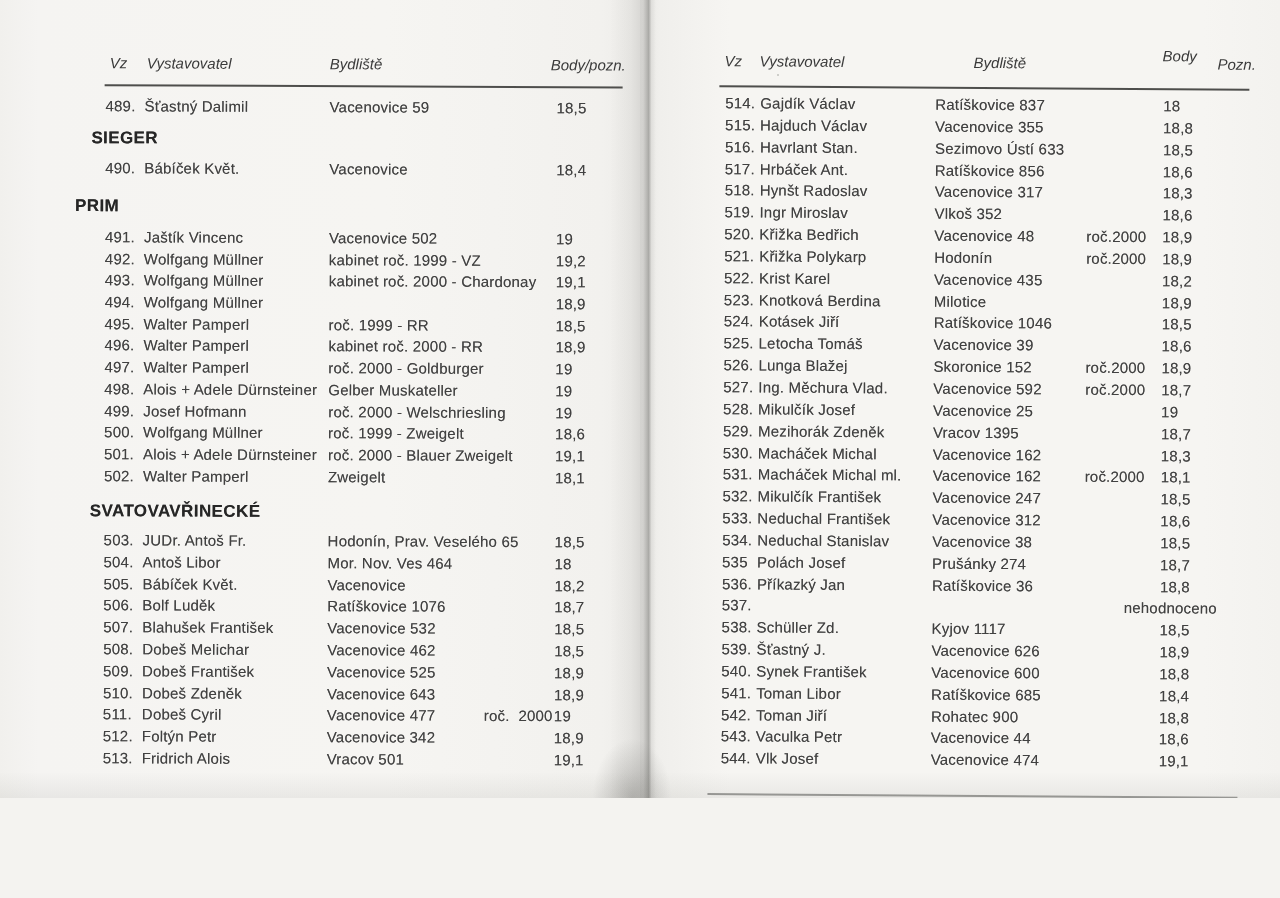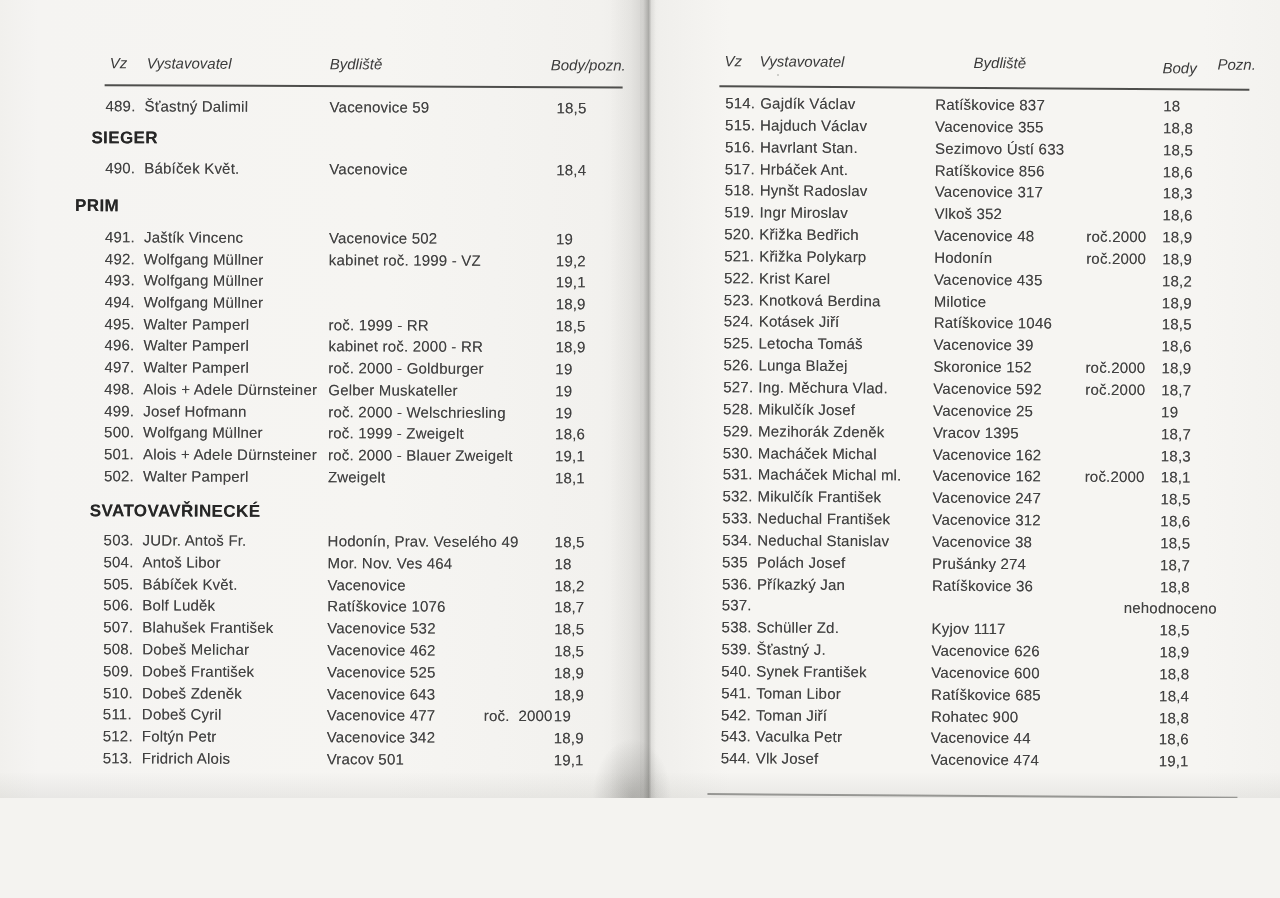--- a/index.html
+++ b/index.html
@@ -107,20 +107,21 @@
           </div>
           <div class="row">
             <span class="col-num">492.</span>
             <span class="col-name">Wolfgang Müllner</span>
             <span class="col-res">kabinet roč. 1999 - VZ</span>
             <span class="col-points">19,2</span>
           </div>
           <div class="row">
             <span class="col-num">493.</span>
             <span class="col-name">Wolfgang Müllner</span>
+            <span class="col-res">kabinet roč. 2000 - Chardonay</span>
             <span class="col-points">19,1</span>
           </div>
           <div class="row">
             <span class="col-num">494.</span>
             <span class="col-name">Wolfgang Müllner</span>
             <span class="col-points">18,9</span>
           </div>
           <div class="row">
             <span class="col-num">495.</span>
             <span class="col-name">Walter Pamperl</span>
@@ -169,21 +170,21 @@
             <span class="col-res">Zweigelt</span>
             <span class="col-points">18,1</span>
           </div>
         </div>
 
       <div class="section-heading" style="left:92px;top:501px">SVATOVAVŘINECKÉ</div>
       <div class="rows rows-svato" style="top:529px">
           <div class="row">
             <span class="col-num">503.</span>
             <span class="col-name">JUDr. Antoš Fr.</span>
-            <span class="col-res">Hodonín, Prav. Veselého 49</span>
+            <span class="col-res">Hodonín, Prav. Veselého 65</span>
             <span class="col-points">18,5</span>
           </div>
           <div class="row">
             <span class="col-num">504.</span>
             <span class="col-name">Antoš Libor</span>
             <span class="col-res">Mor. Nov. Ves 464</span>
             <span class="col-points">18</span>
           </div>
           <div class="row">
             <span class="col-num">505.</span>
@@ -246,21 +247,21 @@
     </div>
   </div>
 
   <div class="page page-right">
     <div class="page-content">
 
       <div>
         <span class="col-head" style="left:85px;top:52px">Vz</span>
         <span class="col-head" style="left:120px;top:52px">Vystavovatel</span>
         <span class="col-head" style="left:334px;top:52px">Bydliště</span>
-        <span class="col-head" style="left:523px;top:56px">Body</span>
+        <span class="col-head" style="left:523px;top:44px">Body</span>
         <span class="col-head" style="left:578px;top:52px">Pozn.</span>
         <div class="header-rule" style="left:80px;top:85px;width:530px"></div>
       </div>
 
       <div class="rows" style="top:92px">
           <div class="row">
             <span class="col-num">514.</span>
             <span class="col-name">Gajdík Václav</span>
             <span class="col-res">Ratíškovice 837</span>
             <span class="col-points">18</span>

